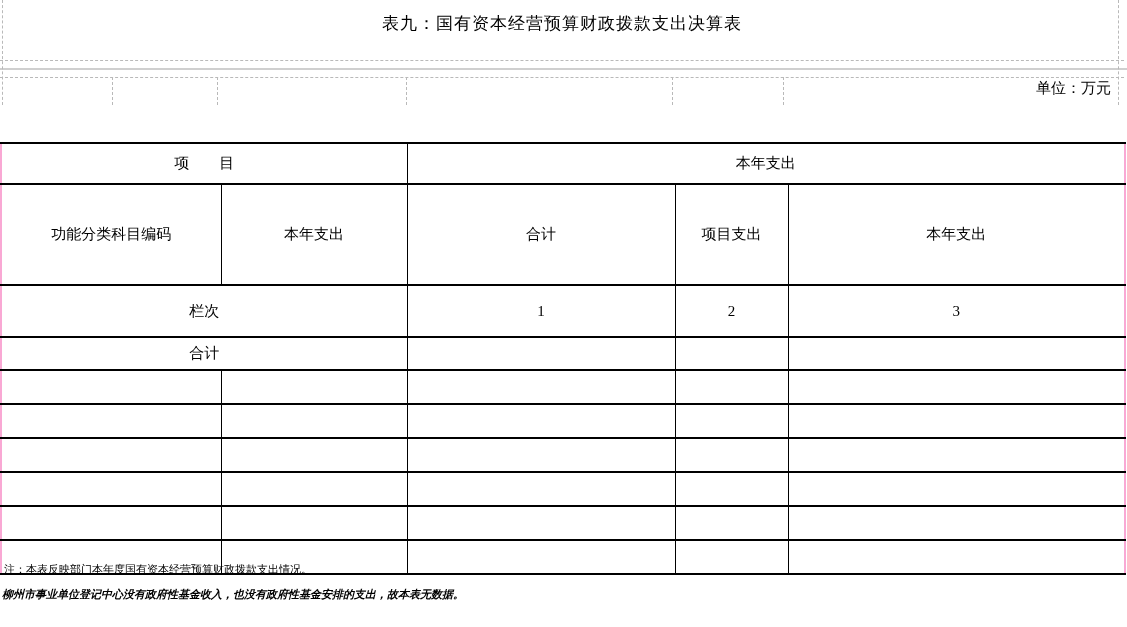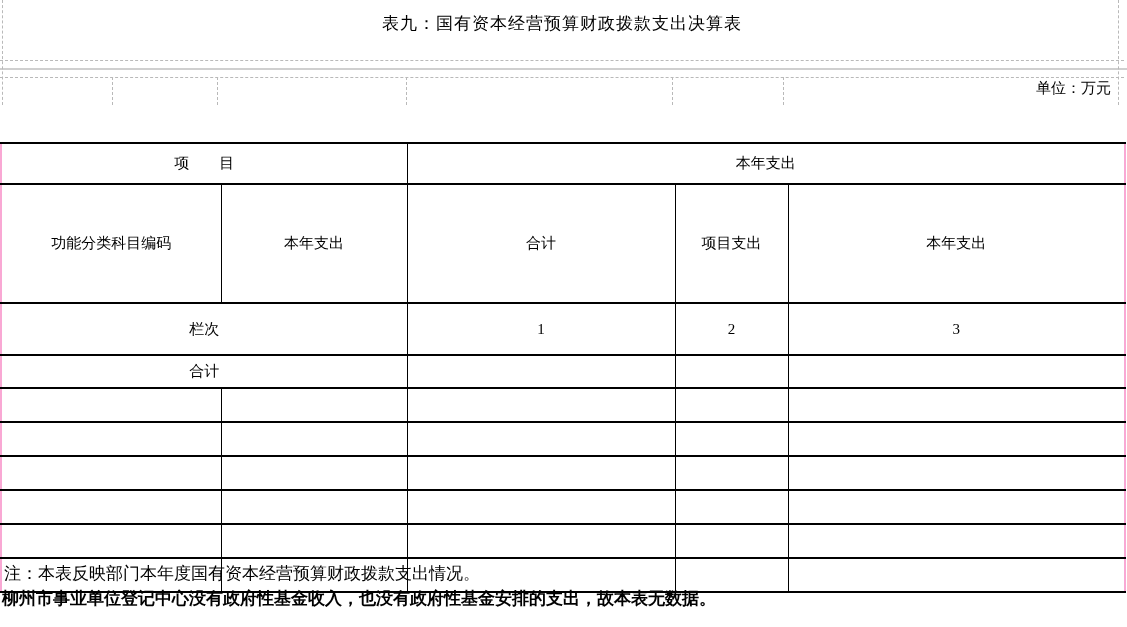--- a/index.html
+++ b/index.html
@@ -25,29 +25,29 @@
     border-collapse:collapse; table-layout:fixed;
     border:2px solid #f9a8d4;
     margin-top:44px;
   }
   table.main td {
     border:1px solid #000; border-top-width:2px; border-bottom-width:2px;
     text-align:center; vertical-align:middle; padding:0;
     font-size:15px; white-space:pre; overflow:hidden;
   }
   tr.r-head1  { height:41px; }
-  tr.r-head2  { height:119px; }
+  tr.r-head2  { height:101px; }
   tr.r-rank   { height:52px; }
   tr.r-total  { height:33px; }
   tr.r-empty  { height:34px; }
   td.big { font-size:16px; }
   td.num { font-size:14px; }
-  .note { position:absolute; left:4px; font-size:17px; white-space:pre; }
+  .note { position:absolute; left:4px; font-size:11px; white-space:pre; }
   .note1 { top:562px; }
-  .note2 { top:587px; left:2px; font-weight:bold; }
+  .note2 { top:587px; left:2px; font-weight:bold;font-style:italic; }
 </style>
 </head>
 <body>
 
 <div class="sheet">
 
   <div class="title">表九：国有资本经营预算财政拨款支出决算表</div>
 
   <div class="gl gl-hd" style="top:60px; left:0; width:1124px;"></div>
   <div class="gl gl-hs" style="top:68px; left:0; width:1127px;"></div>

